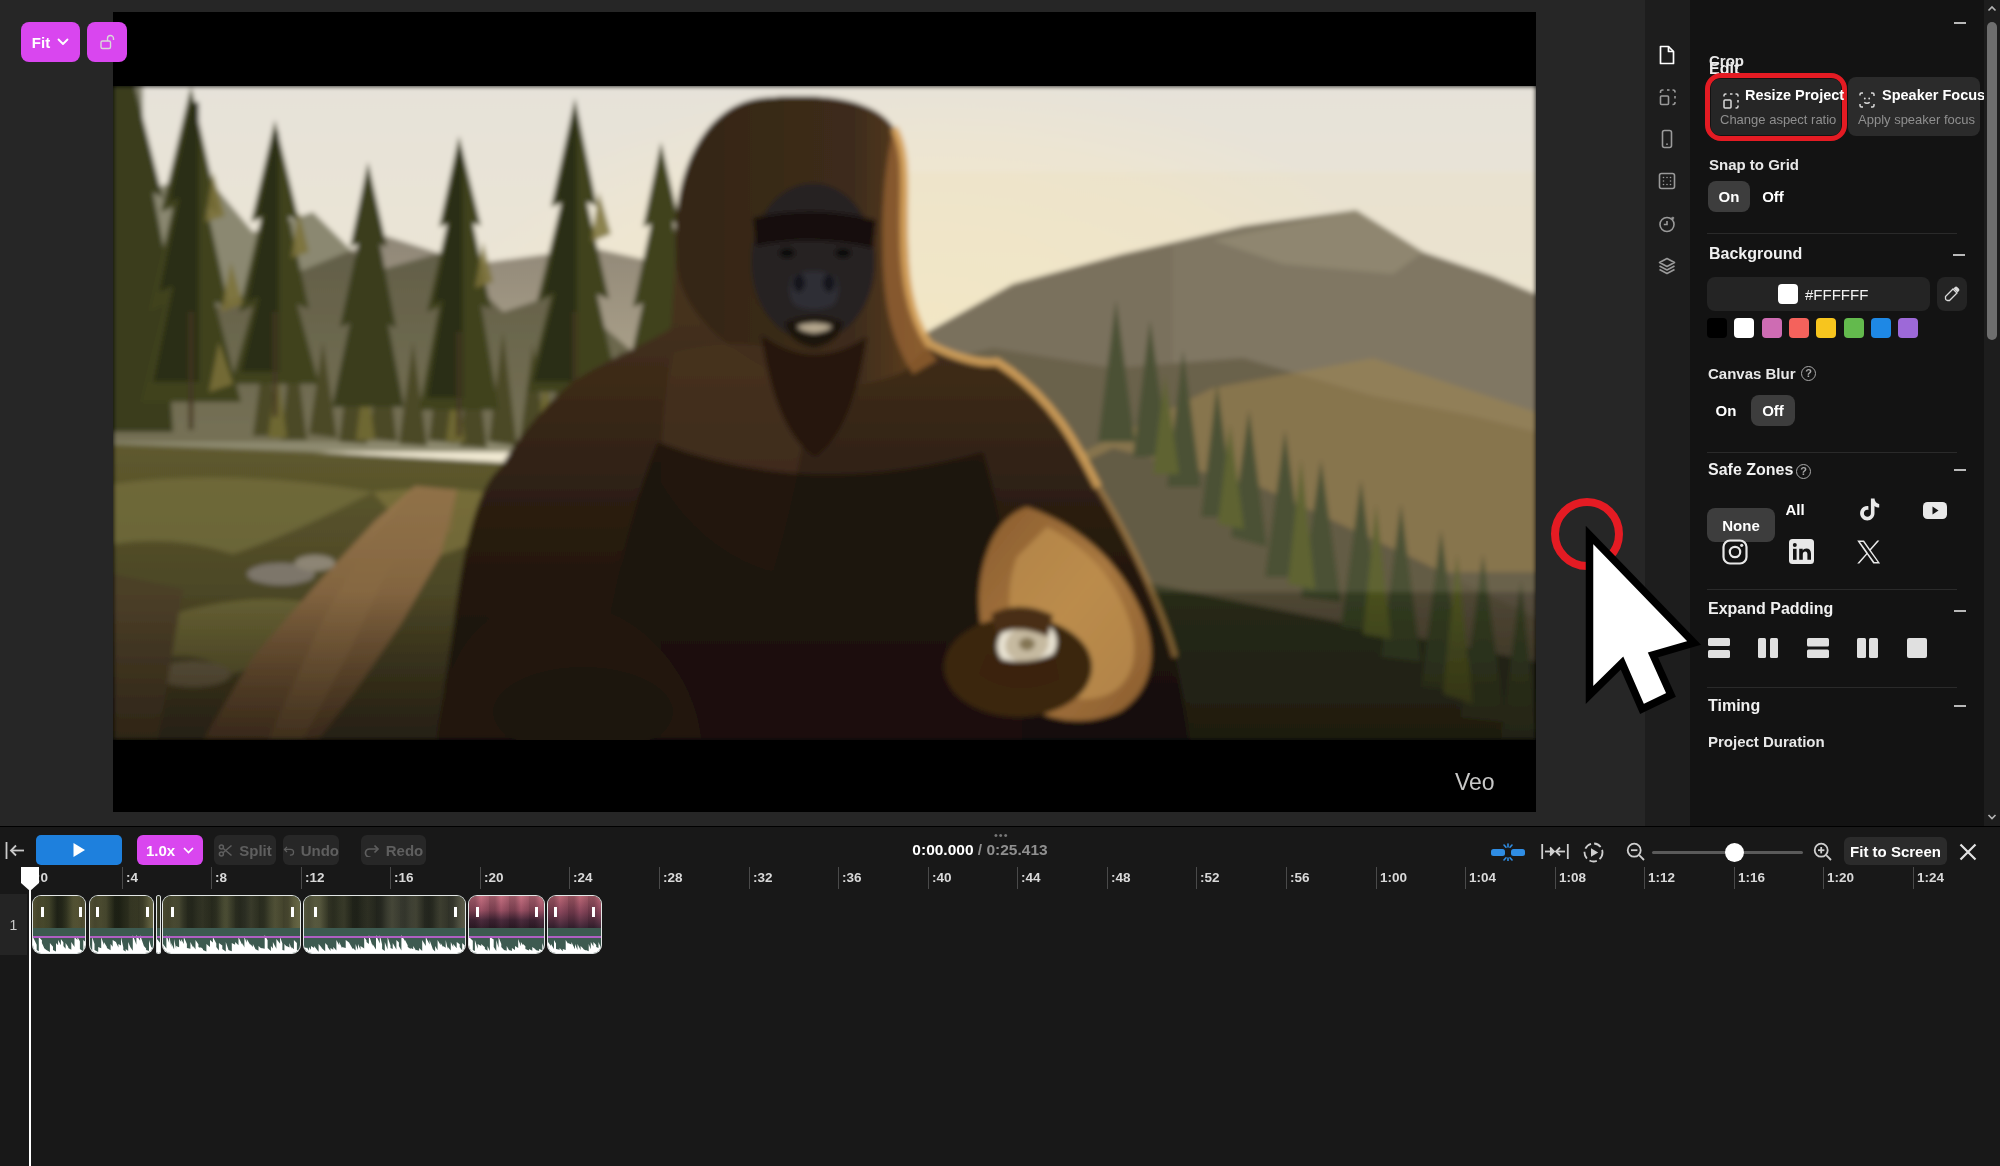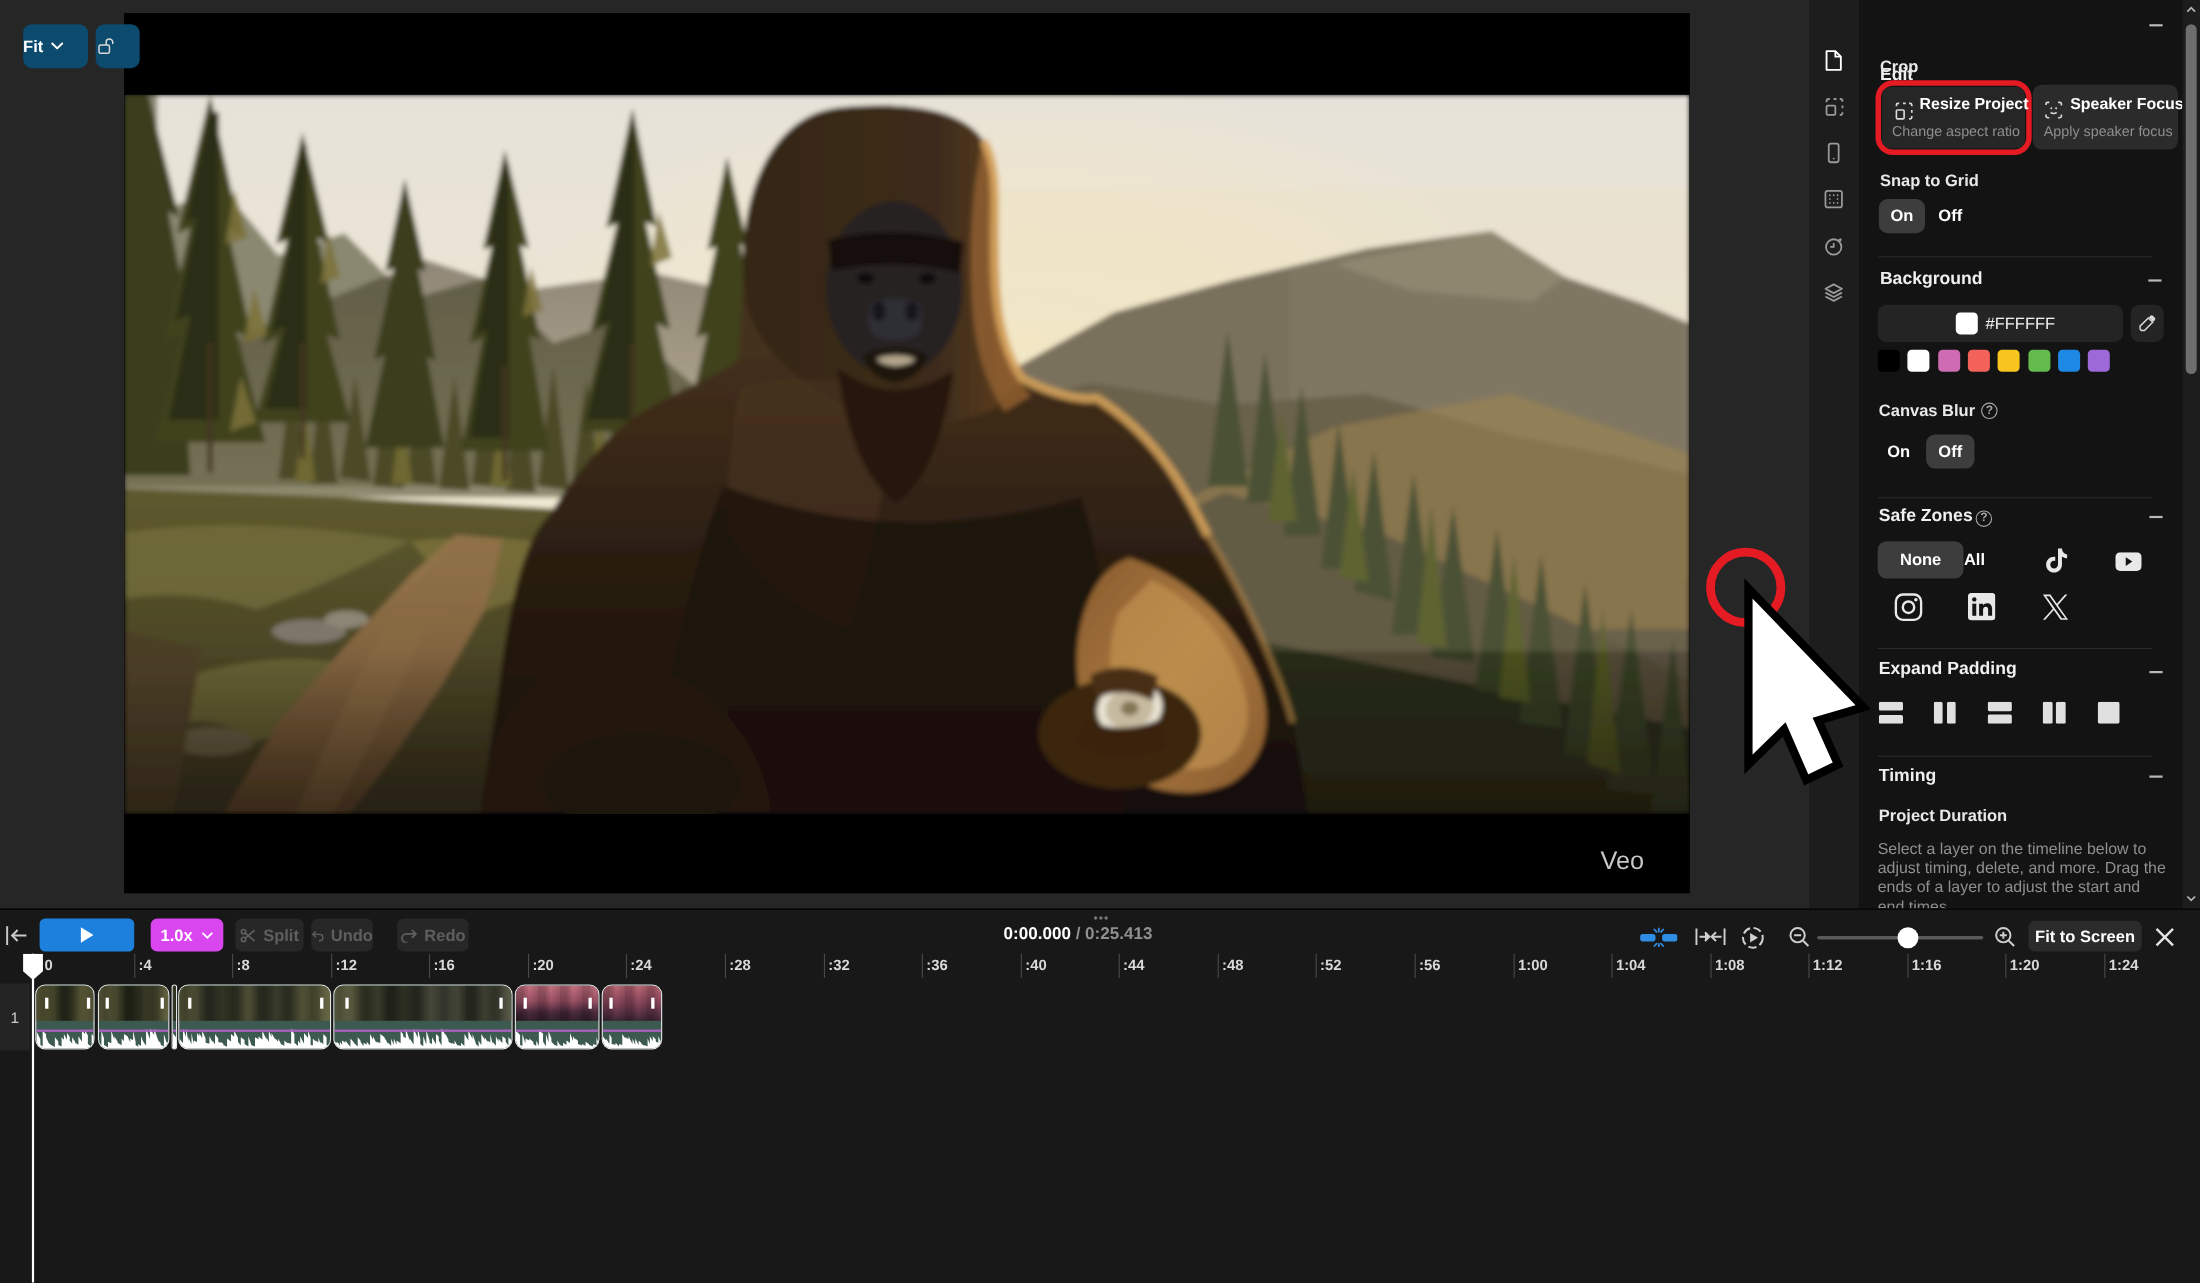--- a/index.html
+++ b/index.html
@@ -3,22 +3,22 @@
 <meta charset="utf-8">
 <style>
   * { margin:0; padding:0; box-sizing:border-box; }
   html,body { width:2000px; height:1166px; overflow:hidden; background:#171717;
     font-family:"Liberation Sans", sans-serif; }
   .abs { position:absolute; }
   #root { position:relative; width:2000px; height:1166px; }
   
   #canvas { left:0; top:0; width:1645px; height:826px; background:#262626; }
   #video { left:113px; top:12px; width:1423px; height:800px; background:#000; }
-  .topbtn { background:#0c4a6e; border-radius:8px; height:40px; display:flex;
-    align-items:center; color:#fff; }
+  .topbtn { background:#d946ef; border-radius:8px; height:40px; display:flex;
+    align-items:center; justify-content:center; color:#fff; }
   #fitbtn { left:21px; top:22px; width:59px; font-size:15px; font-weight:bold; gap:7px;}
   #lockbtn { left:87px; top:22px; width:40px; }
   
   #strip { left:1645px; top:0; width:45px; height:826px; background:#1d1d1d; }
   .sicon { left:11px; width:22px; height:22px; }
   
   #panel { left:1690px; top:0; width:294px; height:826px; background:#131313; overflow:hidden; }
   .h16 { font-size:16px; font-weight:bold; color:#f0f0f0; }
   .h15 { font-size:15px; font-weight:bold; color:#e8e8e8; }
   .minus { position:absolute; width:12px; height:2px; background:#b9b9b9; }
@@ -394,21 +394,21 @@
     <div class="abs" style="left:208px;top:318px;width:20px;height:20px;border-radius:4px;background:#9d69d8;"></div>
     <div class="abs h15" style="left:18px;top:365px;">Canvas Blur</div>
     <div class="qmark" style="left:111px;top:366px;">?</div>
     <div class="ghostbtn" style="left:18px;top:395px;width:36px;height:31px;">On</div>
     <div class="selbtn" style="left:61px;top:395px;width:44px;height:31px;">Off</div>
     <div class="divider" style="top:452px;"></div>
     
     <div class="abs h16" style="left:18px;top:461px;">Safe Zones</div>
     <div class="qmark" style="left:106px;top:464px;">?</div>
     <div class="minus" style="left:264px;top:469px;"></div>
-    <div class="selbtn" style="left:17px;top:492px;width:78px;height:34px;">None</div>
+    <div class="selbtn" style="left:17px;top:508px;width:68px;height:34px;">None</div>
     <div class="ghostbtn" style="left:90px;top:494px;width:30px;height:30px;">All</div>
     
     <svg class="abs" style="left:168px;top:497px" width="24" height="25" viewBox="0 0 24 25" fill="#e8e8e8">
       <path d="M16.6 1.6 h-3.7 v14.6 c0 2.1-1.6 3.6-3.5 3.6 -1.9 0-3.5-1.5-3.5-3.5 0-1.9 1.5-3.5 3.4-3.5 .4 0 .8 .1 1.1 .2 V9.2 c-.4 0-.7-.1-1.1-.1 -4 0-7.2 3.2-7.2 7.2 0 4 3.2 7.2 7.2 7.2 4 0 7.2-3.2 7.2-7.2 V8.9 c1.3 1 3 1.6 4.7 1.7 V6.9 c-2.6-.2-4.6-2.5-4.6-5.3 z"></path>
     </svg>
     
     <svg class="abs" style="left:233px;top:502px" width="24" height="17" viewBox="0 0 24 17">
       <rect x="0" y="0" width="24" height="17" rx="4.5" fill="#e8e8e8"></rect>
       <polygon points="9.5,4.5 15.5,8.5 9.5,12.5" fill="#141414"></polygon>
     </svg>
@@ -453,21 +453,20 @@
         <rect x="12" y="0" width="9" height="20" rx="1.5"></rect>
     </svg>
     <svg class="abs" style="left:217px;top:638px" width="20" height="20" viewBox="0 0 20 20" fill="#e0e0e0">
       <rect x="0" y="0" width="20" height="20" rx="2"></rect>
     </svg>
     <div class="divider" style="top:687px;"></div>
     
     <div class="abs h16" style="left:18px;top:697px;">Timing</div>
     <div class="minus" style="left:264px;top:705px;"></div>
     <div class="abs h15" style="left:18px;top:733px;">Project Duration</div>
-    <div class="abs" style="left:17px;top:764px;width:262px;font-size:14.5px;line-height:17.5px;color:#8f8f8f;">Select a layer on the timeline below to adjust timing, delete, and more. Drag the ends of a layer to adjust the start and end times.</div>
   </div>
   <div id="vscroll" class="abs">
     <svg class="abs" style="left:3px;top:4px" width="10" height="10" viewBox="0 0 10 10">
         <path d="M1.5 6.5 L5 3 L8.5 6.5" stroke="#b5b5b5" stroke-width="1.6" fill="none"></path>
       </svg>
     <svg class="abs" style="left:3px;top:812px" width="10" height="10" viewBox="0 0 10 10">
         <path d="M1.5 3 L5 6.5 L8.5 3" stroke="#b5b5b5" stroke-width="1.6" fill="none"></path>
       </svg>
   </div>
   <div id="vthumb" class="abs"></div>

